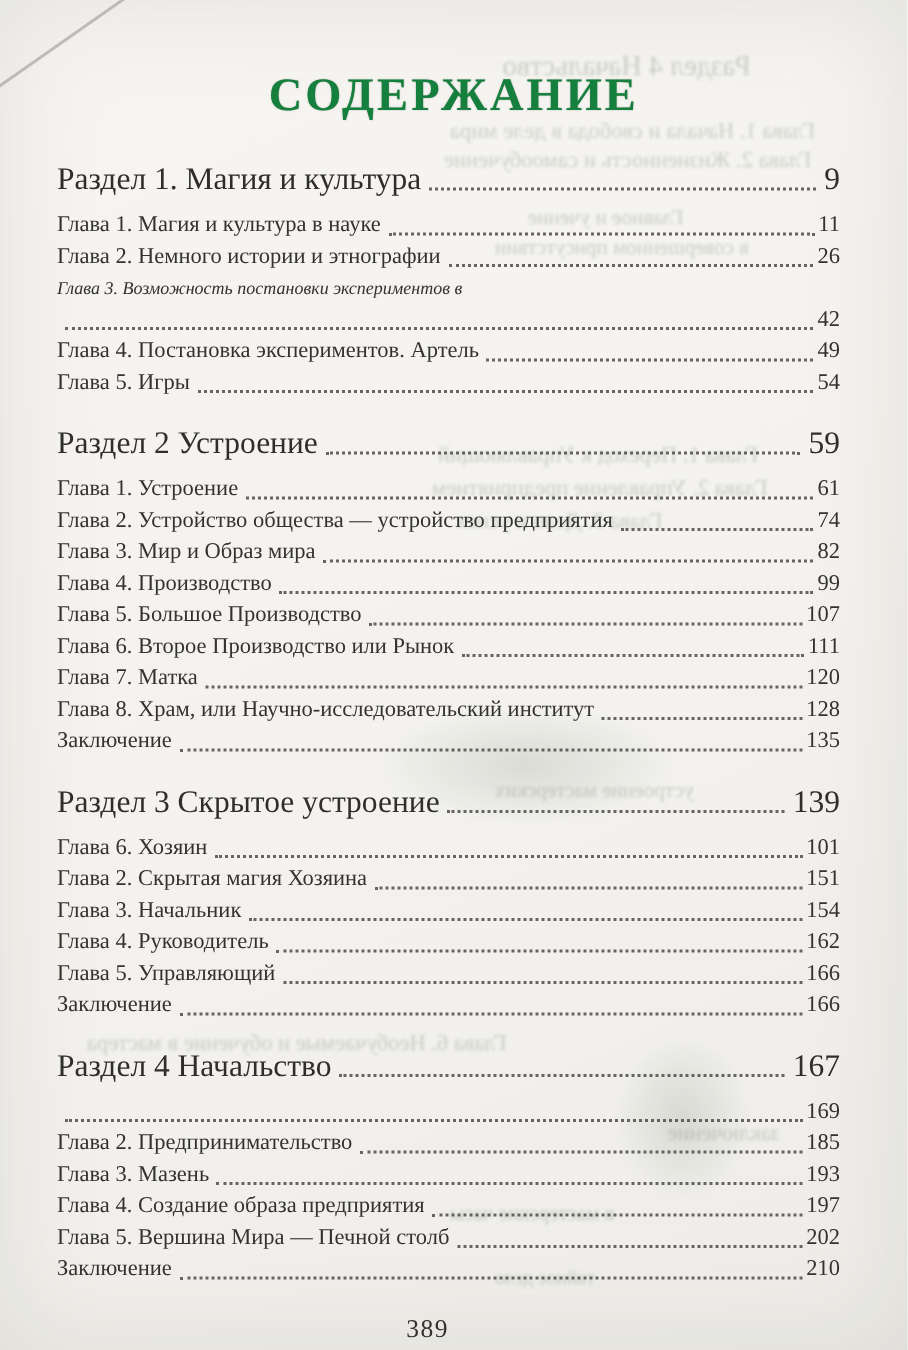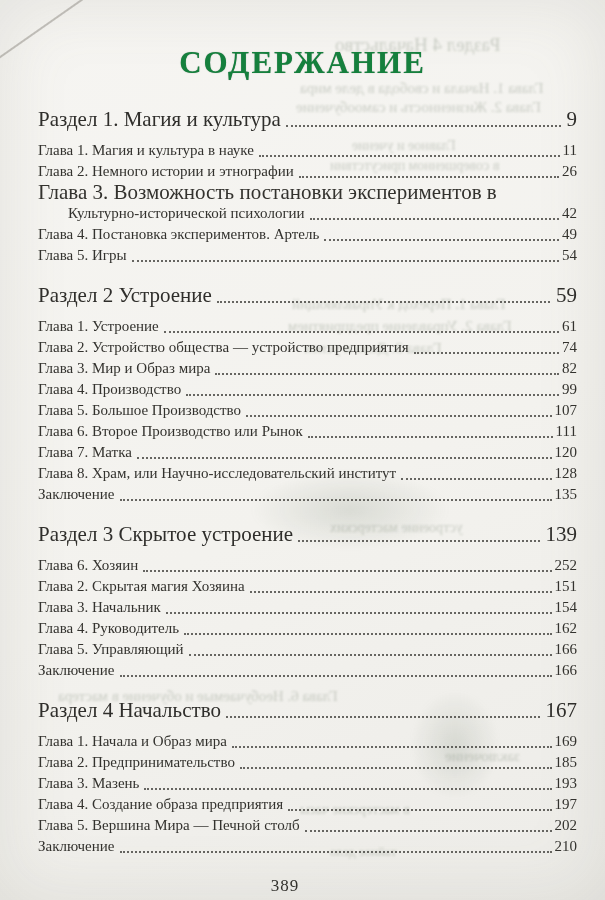--- a/index.html
+++ b/index.html
@@ -60,44 +60,45 @@
     margin: 46px 0 26px 0;
     text-align: center;
     font-size: 31px;
     line-height: 34px;
     font-weight: bold;
     letter-spacing: 2px;
     color: #15803d;
     text-shadow: 0 0 1px rgba(52, 51, 48, 0.4);
   }
   .toc {
-    padding: 0 28px 0 38px;
+    padding: 0 45px 0 38px;
     color: #33322e;
   }
   .sec { margin-top: 16px; }
   .sec:first-child { margin-top: 0; }
   .row {
     display: flex;
     align-items: flex-end;
     white-space: nowrap;
   }
   .heading-row {
     font-size: 21px;
     line-height: 26px;
     margin-bottom: 8px;
     color: #2f2e2b;
   }
   .entry-row {
     font-size: 15px;
     line-height: 21px;
   }
   .label-only {
-    font-size: 21px;
+    font-size: 12px;
     line-height: 21px;
     white-space: nowrap;
+    font-style: italic;
   }
   .indent .label { padding-left: 30px; }
   .label { flex: 0 0 auto; }
   .leader {
     flex: 1 1 auto;
     min-width: 10px;
     border-bottom: 2px dotted #4e4d49;
     margin: 0 3px 4px 5px;
     opacity: 0.85;
   }
@@ -154,21 +155,20 @@
             <span class="leader"></span>
             <span class="pagenum">11</span>
           </div>
           <div class="row entry-row">
             <span class="label">Глава 2. Немного истории и этнографии</span>
             <span class="leader"></span>
             <span class="pagenum">26</span>
           </div>
           <div class="label-only">Глава 3. Возможность постановки экспериментов в</div>
           <div class="row entry-row indent">
-            <span class="label">Культурно-исторической  психологии</span>
             <span class="leader"></span>
             <span class="pagenum">42</span>
           </div>
           <div class="row entry-row">
             <span class="label">Глава 4. Постановка экспериментов. Артель</span>
             <span class="leader"></span>
             <span class="pagenum">49</span>
           </div>
           <div class="row entry-row">
             <span class="label">Глава 5. Игры</span>
@@ -230,21 +230,21 @@
         </div>
         <div class="sec">
           <div class="row heading-row">
             <span class="label">Раздел 3 Скрытое устроение</span>
             <span class="leader"></span>
             <span class="pagenum">139</span>
           </div>
           <div class="row entry-row">
             <span class="label">Глава 6. Хозяин</span>
             <span class="leader"></span>
-            <span class="pagenum">252</span>
+            <span class="pagenum">101</span>
           </div>
           <div class="row entry-row">
             <span class="label">Глава 2. Скрытая магия Хозяина</span>
             <span class="leader"></span>
             <span class="pagenum">151</span>
           </div>
           <div class="row entry-row">
             <span class="label">Глава 3. Начальник</span>
             <span class="leader"></span>
             <span class="pagenum">154</span>
@@ -265,21 +265,20 @@
             <span class="pagenum">166</span>
           </div>
         </div>
         <div class="sec">
           <div class="row heading-row">
             <span class="label">Раздел 4 Начальство</span>
             <span class="leader"></span>
             <span class="pagenum">167</span>
           </div>
           <div class="row entry-row">
-            <span class="label">Глава 1. Начала и Образ мира</span>
             <span class="leader"></span>
             <span class="pagenum">169</span>
           </div>
           <div class="row entry-row">
             <span class="label">Глава 2. Предпринимательство</span>
             <span class="leader"></span>
             <span class="pagenum">185</span>
           </div>
           <div class="row entry-row">
             <span class="label">Глава 3. Мазень</span>

